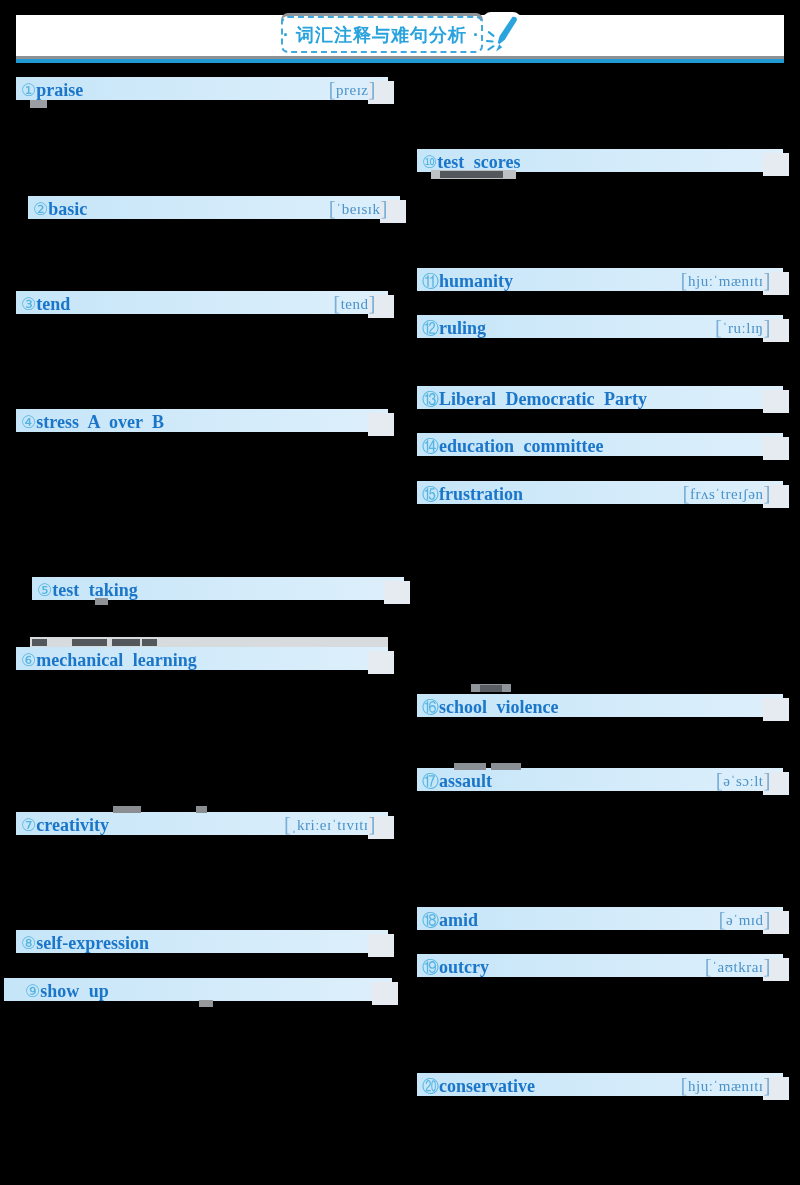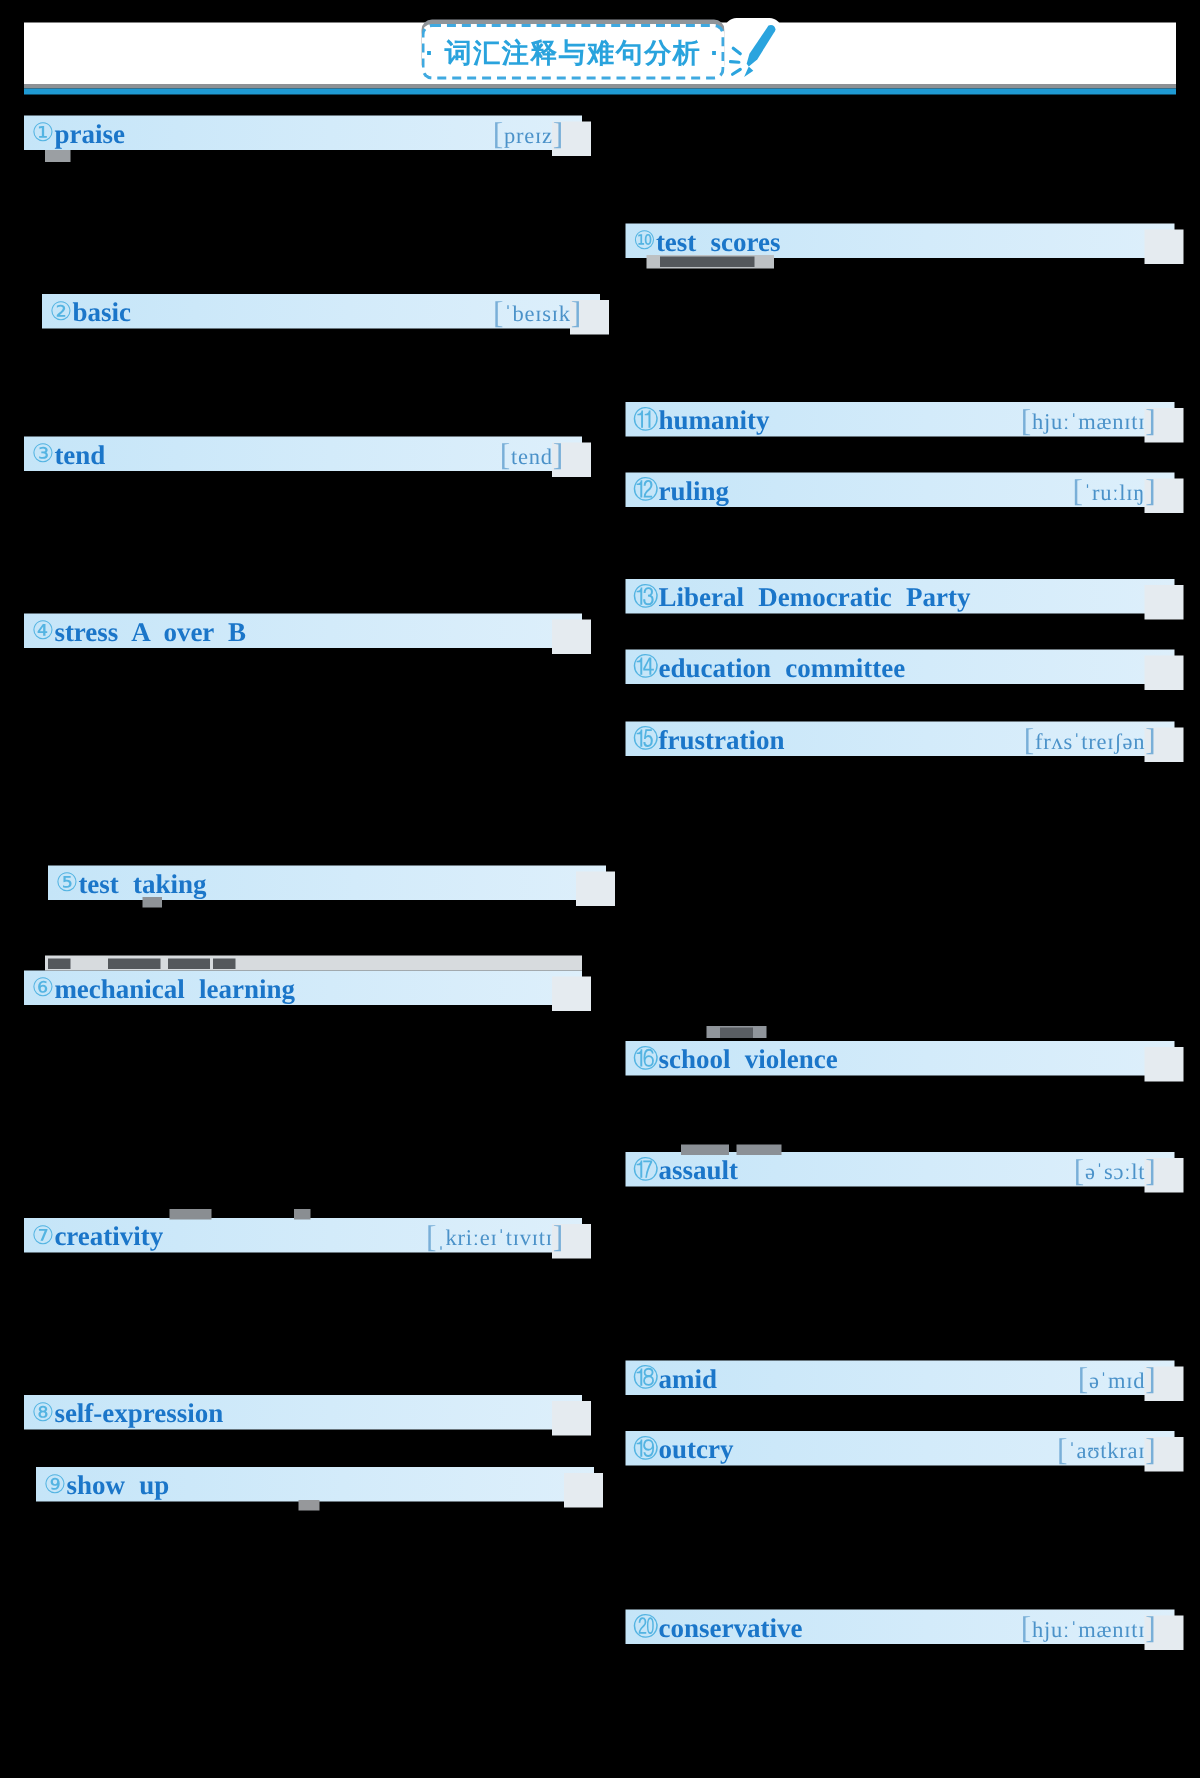--- a/index.html
+++ b/index.html
@@ -5,21 +5,21 @@
   html,body{margin:0;padding:0;background:#000;}
   .page{position:relative;width:800px;height:1185px;background:#000;overflow:hidden;
         font-family:"Liberation Serif", serif;}
   .top-band{position:absolute;left:16px;top:15px;width:768px;height:41px;background:#fff;}
   .rule{position:absolute;left:16px;width:768px;}
   .rule-gray{top:56px;height:3px;background:#8d9195;}
   .rule-blue{top:59px;height:4px;background:#1f9ad3;}
   .title-box{position:absolute;left:281px;top:16px;width:198px;height:33px;
              background:#fff;border:2px dashed #3fa9e0;border-radius:7px;
              box-shadow:0 -3px 0 #8f9499;
-             display:flex;align-items:center;justify-content:center;}
+             display:flex;align-items:center;}
   .title-box span{font-family:"Liberation Sans", sans-serif;font-weight:bold;
                   font-size:18px;color:#29a3dd;letter-spacing:1px;white-space:nowrap;}
   .pen-badge{position:absolute;left:483px;top:12px;width:38px;height:43px;background:#fff;
              border-radius:8px;display:flex;align-items:center;justify-content:center;}
   .entry{position:absolute;height:23px;line-height:23px;white-space:nowrap;
          background:linear-gradient(90deg,#c5e5f8 0%,#d3ebfa 55%,#ddeffb 100%);}
   .entry::after{content:"";position:absolute;right:-6px;top:4px;width:26px;height:23px;
                 background:#e5ebf0;z-index:0;}
   .entry .num{position:relative;z-index:1;font-family:"DejaVu Sans", sans-serif;
               font-size:17px;color:#54b4e2;padding-left:5px;vertical-align:middle;}
@@ -59,21 +59,21 @@
 
   <div id="entries">
       <div class="entry" style="left: 16px; top: 77px; width: 372px;"><span class="num">①</span><span class="term">praise</span><span class="phon"><span class="br">[</span><span>preɪz</span><span class="br">]</span></span></div>
       <div class="entry" style="left: 28px; top: 196px; width: 372px;"><span class="num">②</span><span class="term">basic</span><span class="phon"><span class="br">[</span><span>ˈbeɪsɪk</span><span class="br">]</span></span></div>
       <div class="entry" style="left: 16px; top: 291px; width: 372px;"><span class="num">③</span><span class="term">tend</span><span class="phon"><span class="br">[</span><span>tend</span><span class="br">]</span></span></div>
       <div class="entry" style="left: 16px; top: 409px; width: 372px;"><span class="num">④</span><span class="term">stress A over B</span></div>
       <div class="entry" style="left: 32px; top: 577px; width: 372px;"><span class="num">⑤</span><span class="term">test taking</span></div>
       <div class="entry" style="left: 16px; top: 647px; width: 372px;"><span class="num">⑥</span><span class="term">mechanical learning</span></div>
       <div class="entry" style="left: 16px; top: 812px; width: 372px;"><span class="num">⑦</span><span class="term">creativity</span><span class="phon"><span class="br">[</span><span>ˌkriːeɪˈtɪvɪtɪ</span><span class="br">]</span></span></div>
       <div class="entry" style="left: 16px; top: 930px; width: 372px;"><span class="num">⑧</span><span class="term">self-expression</span></div>
-      <div class="entry" style="left: 24px; top: 978px; width: 372px;"><span class="num">⑨</span><span class="term">show up</span></div>
+      <div class="entry" style="left: 4px; top: 978px; width: 372px; padding-left: 16px;"><span class="num">⑨</span><span class="term">show up</span></div>
       <div class="entry" style="left: 417px; top: 149px; width: 366px;"><span class="num">⑩</span><span class="term">test scores</span></div>
       <div class="entry" style="left: 417px; top: 268px; width: 366px;"><span class="num">⑪</span><span class="term">humanity</span><span class="phon"><span class="br">[</span><span>hjuːˈmænɪtɪ</span><span class="br">]</span></span></div>
       <div class="entry" style="left: 417px; top: 315px; width: 366px;"><span class="num">⑫</span><span class="term">ruling</span><span class="phon"><span class="br">[</span><span>ˈruːlɪŋ</span><span class="br">]</span></span></div>
       <div class="entry" style="left: 417px; top: 386px; width: 366px;"><span class="num">⑬</span><span class="term">Liberal Democratic Party</span></div>
       <div class="entry" style="left: 417px; top: 433px; width: 366px;"><span class="num">⑭</span><span class="term">education committee</span></div>
       <div class="entry" style="left: 417px; top: 481px; width: 366px;"><span class="num">⑮</span><span class="term">frustration</span><span class="phon"><span class="br">[</span><span>frʌsˈtreɪʃən</span><span class="br">]</span></span></div>
       <div class="entry" style="left: 417px; top: 694px; width: 366px;"><span class="num">⑯</span><span class="term">school violence</span></div>
       <div class="entry" style="left: 417px; top: 741px; width: 366px; margin-top: 27px;"><span class="num">⑰</span><span class="term">assault</span><span class="phon"><span class="br">[</span><span>əˈsɔːlt</span><span class="br">]</span></span></div>
       <div class="entry" style="left: 417px; top: 907px; width: 366px;"><span class="num">⑱</span><span class="term">amid</span><span class="phon"><span class="br">[</span><span>əˈmɪd</span><span class="br">]</span></span></div>
       <div class="entry" style="left: 417px; top: 954px; width: 366px;"><span class="num">⑲</span><span class="term">outcry</span><span class="phon"><span class="br">[</span><span>ˈaʊtkraɪ</span><span class="br">]</span></span></div>

